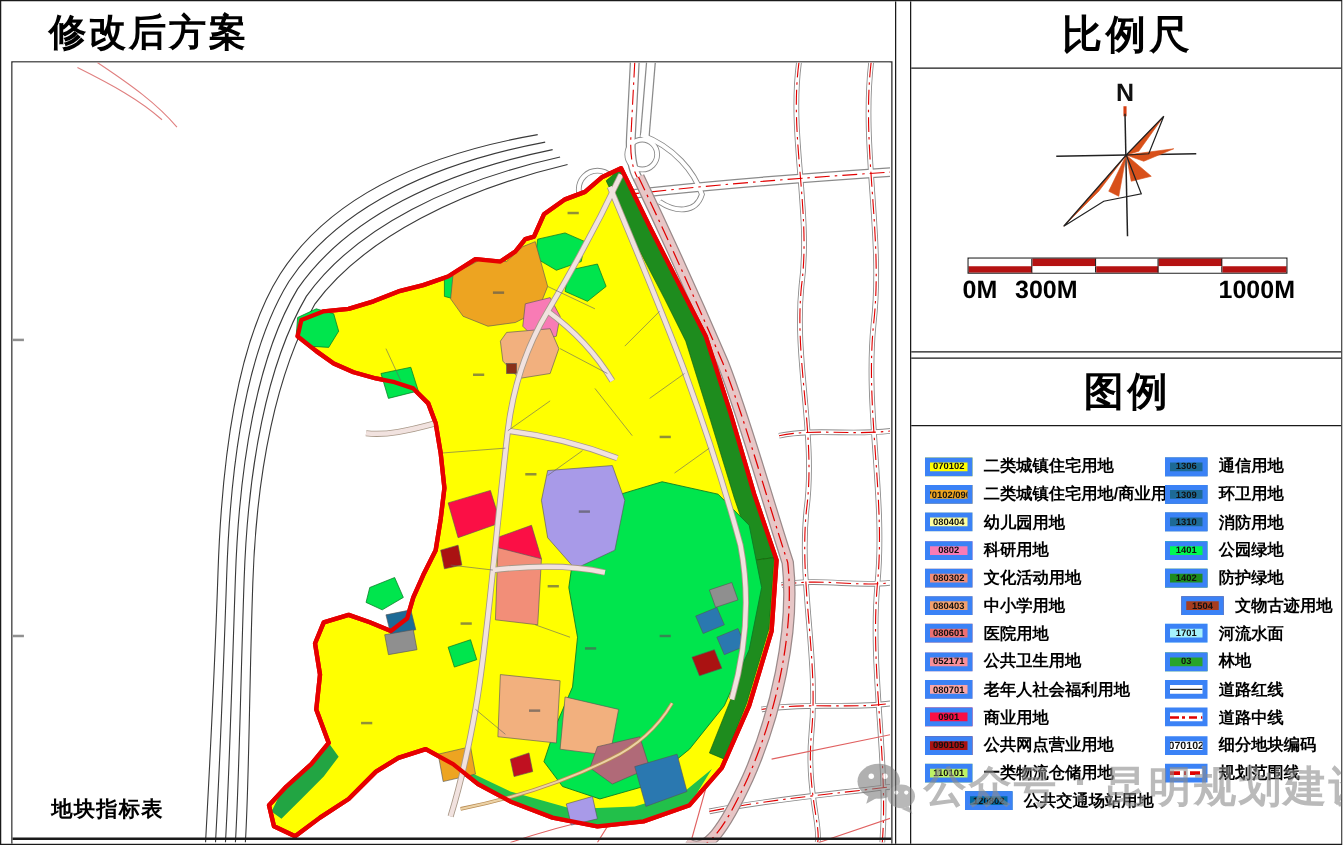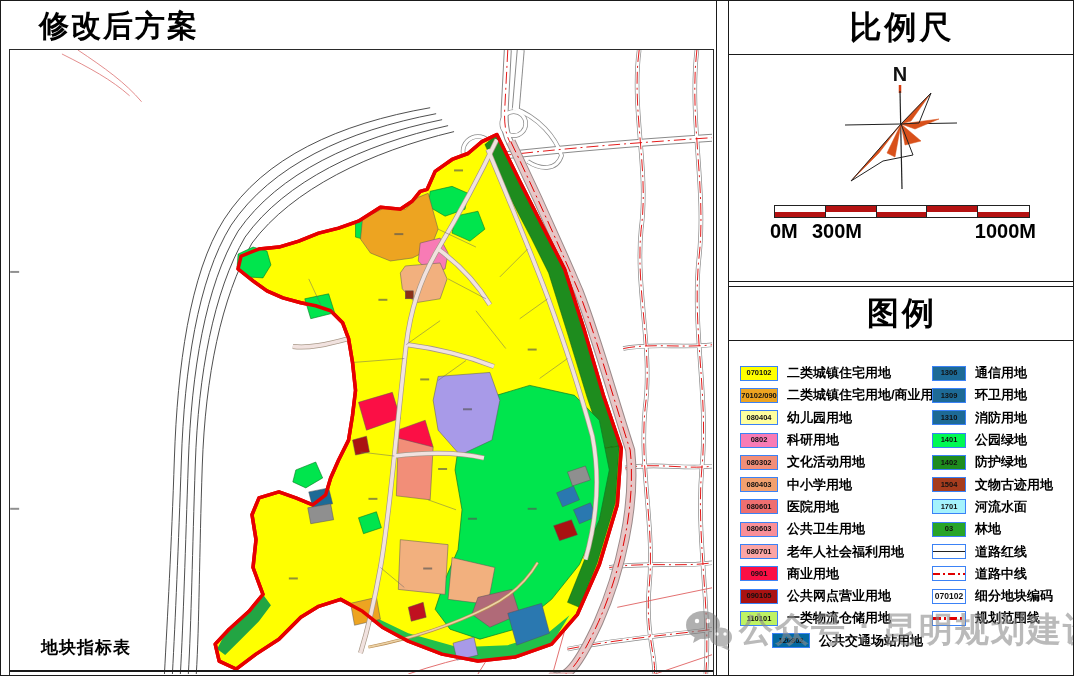--- a/index.html
+++ b/index.html
@@ -27,21 +27,21 @@
   .sb-lab{position:absolute;top:15px;font-size:20px;font-weight:700;color:#000;}
   .sb-0{left:-4px;}
   .sb-200{left:38px;}
   .sb-1000{right:-6px;}
   .legend-title-row{margin-top:4px;border-top:1.5px solid #1a1a1a;}
   .legend-body{position:relative;padding-top:21px;}
   .legend-cols{display:flex;}
   .legend-col-left{width:203px;padding-left:11px;box-sizing:border-box;}
   .legend-col-right{flex:1;}
   .legend-row{display:flex;align-items:center;height:22.3px;gap:9px;}
-  .swatch{width:38px;height:15px;border:1px solid #3b82f6;box-sizing:border-box;font-size:7.5px;font-weight:700;color:#111;
+  .swatch{width:38px;height:15px;border:4px solid #3b82f6;box-sizing:border-box;font-size:7.5px;font-weight:700;color:#111;
           display:flex;align-items:center;justify-content:center;line-height:1;overflow:hidden;flex:0 0 auto;position:relative;}
   .legend-col-right .swatch{width:34px;}
   .legend-label{font-size:13px;font-weight:600;color:#000;white-space:nowrap;}
   .line-h{width:100%;height:1px;background:#222;}
   .line-rdc{width:100%;height:1.4px;background:repeating-linear-gradient(90deg,#e00000 0 7px,transparent 7px 10px,#e00000 10px 12px,transparent 12px 15px);}
   .line-bnd{width:100%;height:3.5px;background:repeating-linear-gradient(90deg,#e00000 0 8px,transparent 8px 11px,#e00000 11px 13px,transparent 13px 16px);}
   
   .watermark{position:absolute;left:682px;top:606px;display:flex;align-items:center;gap:4px;z-index:9;pointer-events:none;opacity:.6;}
   .wm-text{font-size:34px;font-weight:700;color:#8d8d8d;white-space:nowrap;letter-spacing:2px;}
 </style>
@@ -354,21 +354,21 @@
               </div>
               <div class="legend-row">
                 <span class="swatch" style="background: rgb(242, 160, 110);">080403</span>
                 <span class="legend-label">中小学用地</span>
               </div>
               <div class="legend-row">
                 <span class="swatch" style="background: rgb(238, 111, 112);">080601</span>
                 <span class="legend-label">医院用地</span>
               </div>
               <div class="legend-row">
-                <span class="swatch" style="background: rgb(249, 143, 152);">080603</span>
+                <span class="swatch" style="background: rgb(249, 143, 152);">052171</span>
                 <span class="legend-label">公共卫生用地</span>
               </div>
               <div class="legend-row">
                 <span class="swatch" style="background: #fca5a5;">080701</span>
                 <span class="legend-label">老年人社会福利用地</span>
               </div>
               <div class="legend-row">
                 <span class="swatch" style="background: rgb(251, 15, 69);">0901</span>
                 <span class="legend-label">商业用地</span>
               </div>
@@ -400,21 +400,21 @@
               </div>
               <div class="legend-row">
                 <span class="swatch" style="background: rgb(0, 248, 83);">1401</span>
                 <span class="legend-label">公园绿地</span>
               </div>
               <div class="legend-row">
                 <span class="swatch" style="background: rgb(30, 140, 30);">1402</span>
                 <span class="legend-label">防护绿地</span>
               </div>
               <div class="legend-row">
-                <span class="swatch" style="background: rgb(166, 60, 30);">1504</span>
+                <span class="swatch" style="background: rgb(166, 60, 30); margin-left: 13px;">1504</span>
                 <span class="legend-label">文物古迹用地</span>
               </div>
               <div class="legend-row">
                 <span class="swatch" style="background: rgb(165, 242, 252);">1701</span>
                 <span class="legend-label">河流水面</span>
               </div>
               <div class="legend-row">
                 <span class="swatch" style="background: rgb(40, 164, 40);">03</span>
                 <span class="legend-label">林地</span>
               </div>

